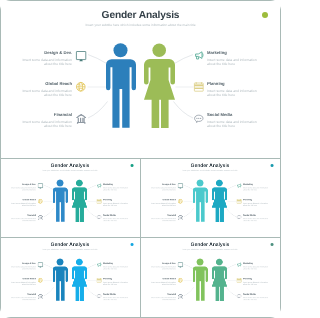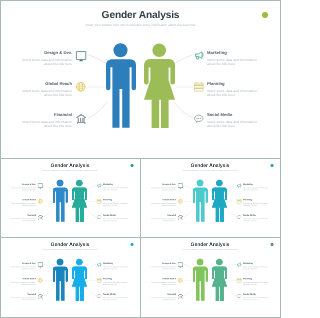--- a/index.html
+++ b/index.html
@@ -1,18 +1,18 @@
 <!DOCTYPE html>
 <html><head>
 <meta charset="utf-8">
 <style>
 html,body{margin:0;padding:0;width:281px;height:318px;background:#ffffff;
   font-family:"Liberation Sans",sans-serif;-webkit-font-smoothing:antialiased;}
 #root{position:relative;width:281px;height:318px;overflow:hidden;background:#fff;
-  -webkit-font-smoothing:antialiased;text-rendering:geometricPrecision;}
+  -webkit-font-smoothing:antialiased;text-rendering:geometricPrecision;border-radius:11px;}
 .slide{position:absolute;background:#fff;border:1px solid #a9bab6;box-sizing:border-box;overflow:hidden;}
 .stage{position:absolute;left:-1px;top:-1px;width:281px;height:158px;transform-origin:0 0;
   will-change:transform;-webkit-font-smoothing:antialiased;}
 .corner-dot{position:absolute;border-radius:50%;}
 .title{position:absolute;left:0;width:281px;text-align:center;font-weight:bold;
   color:#333f47;font-size:10.2px;letter-spacing:-0.15px;line-height:10.2px;}
 .subtitle{position:absolute;left:0;width:281px;text-align:center;color:#b4bec3;
   font-size:3.25px;letter-spacing:0px;line-height:3.4px;}
 .item{position:absolute;width:52px;}
 .item .h{font-size:4.2px;font-weight:bold;color:#54626a;line-height:4.2px;white-space:nowrap;}

